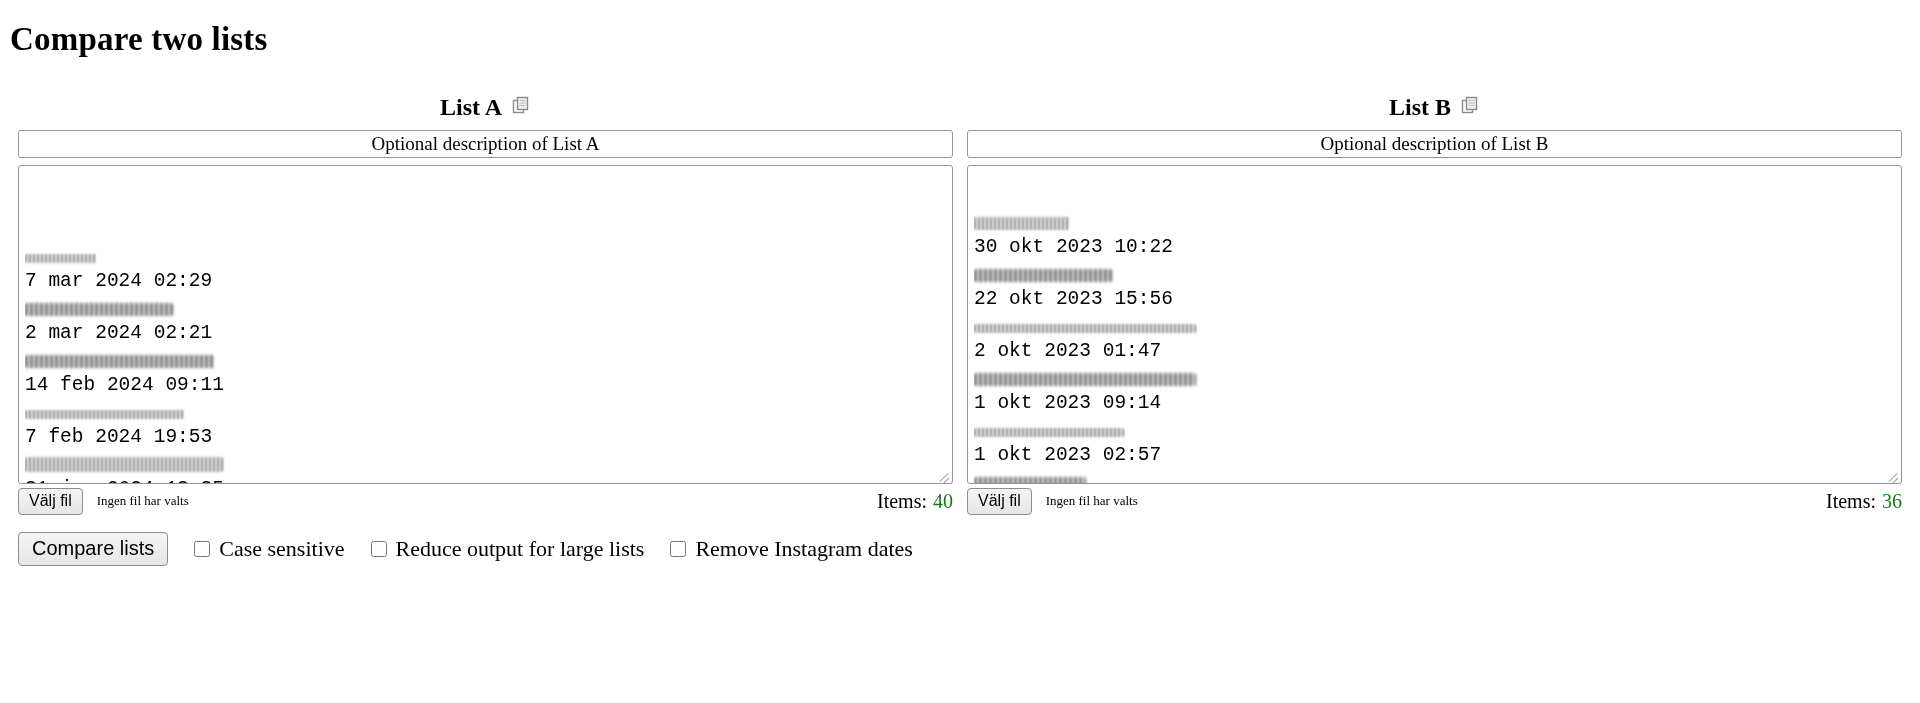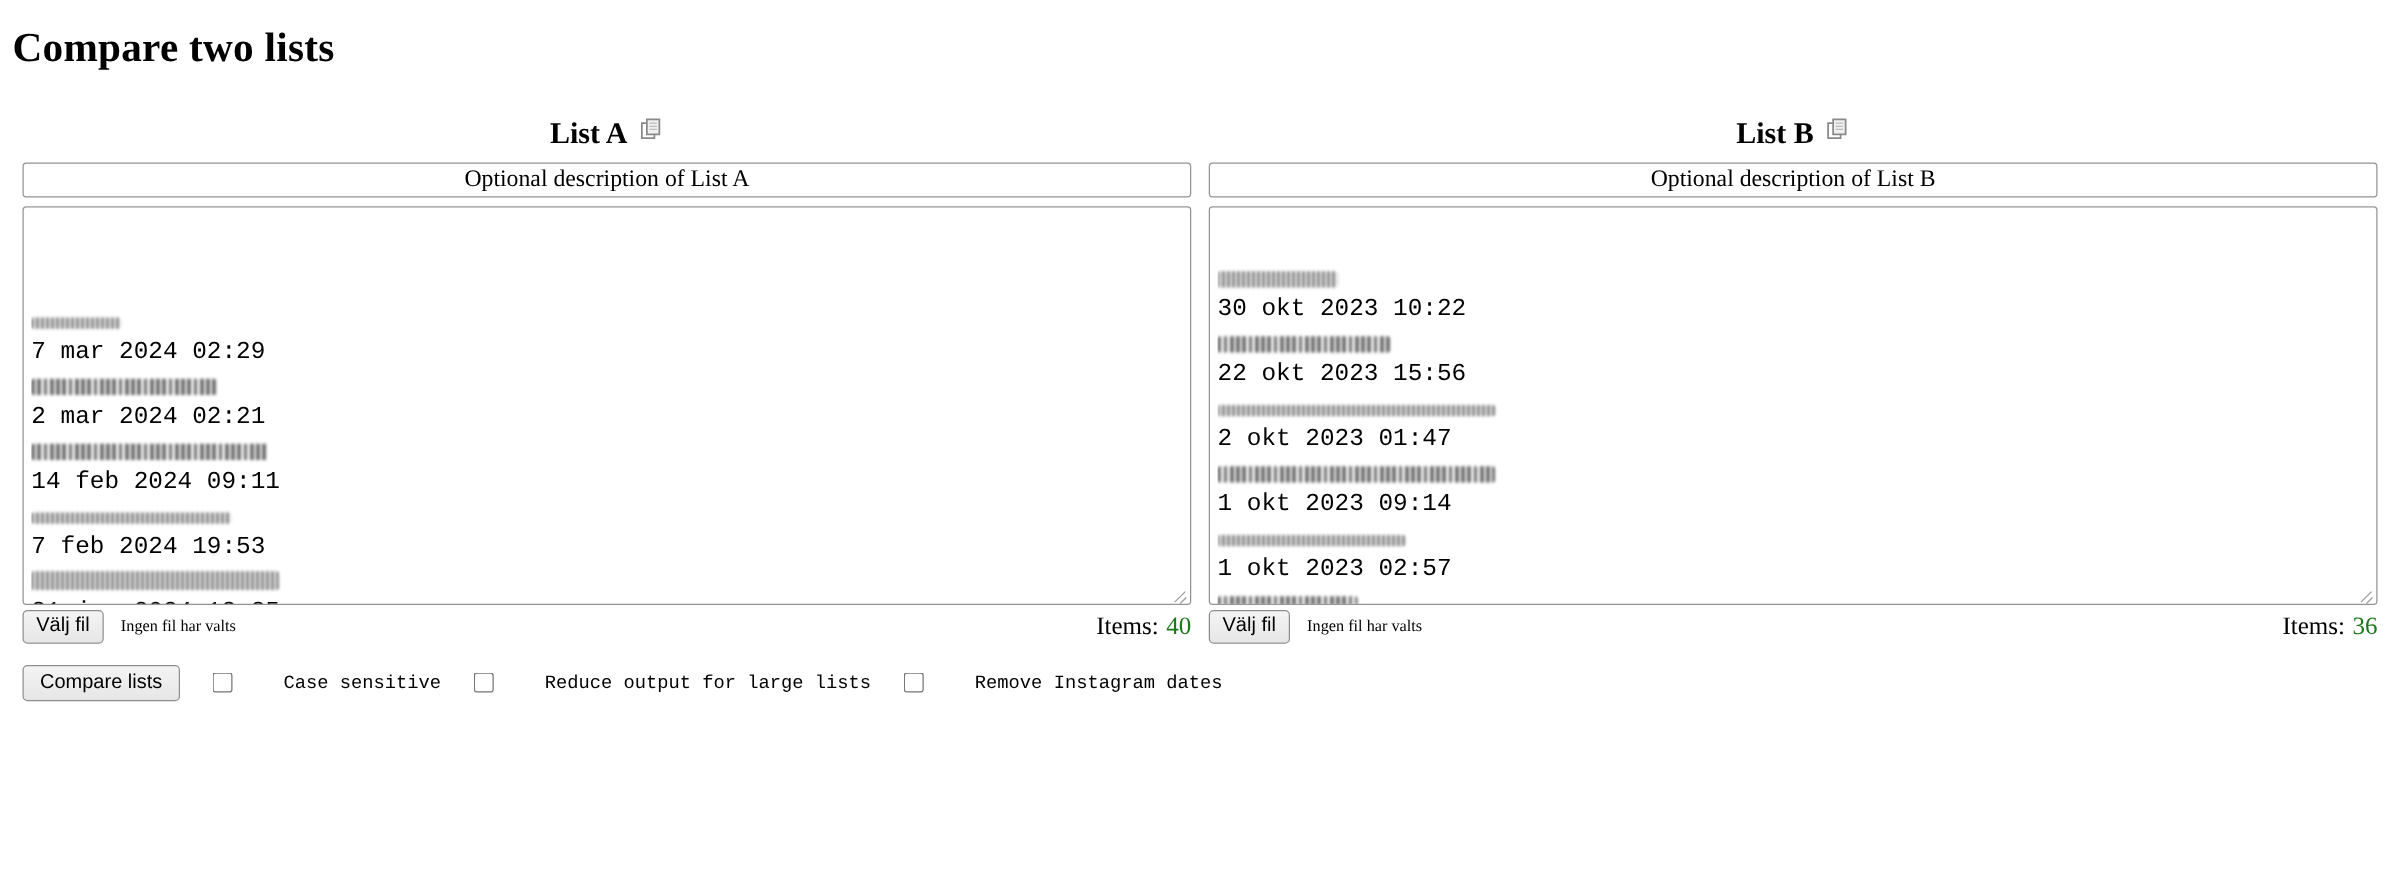--- a/index.html
+++ b/index.html
@@ -202,44 +202,43 @@
   .controls-row {
     display: flex;
     align-items: center;
     gap: 14px;
     margin-top: 17px;
     padding: 0 18px;
     box-sizing: border-box;
   }
   .compare-btn {
     font-family: "Liberation Sans", sans-serif;
-    font-size: 16px;
+    font-size: 20px;
     background: linear-gradient(#f4f4f4, #e6e6e6);
     border: 1px solid #8d8d8d;
     border-radius: 4px;
     padding: 4px 13px 5px 13px;
     color: #000;
     cursor: pointer;
   }
   .check-wrap {
     display: flex;
     align-items: center;
     gap: 9px;
     margin-left: 12px;
   }
   .check-wrap input[type="checkbox"] {
     width: 16px;
     height: 16px;
     margin: 0;
   }
   .check-label {
-    font-family: Liberation Mono, monospace;
-    font-size: 15px;
-    white-space: nowrap;
-    margin-left: 32px;
+    font-family: Liberation Serif, serif;
+    font-size: 22px;
+    white-space: nowrap;
   }
 </style>
 </head>
 <body>
 
 <div class="page">
 
   <h1 class="page-title">Compare two lists</h1>
 
   <div class="lists-row">

